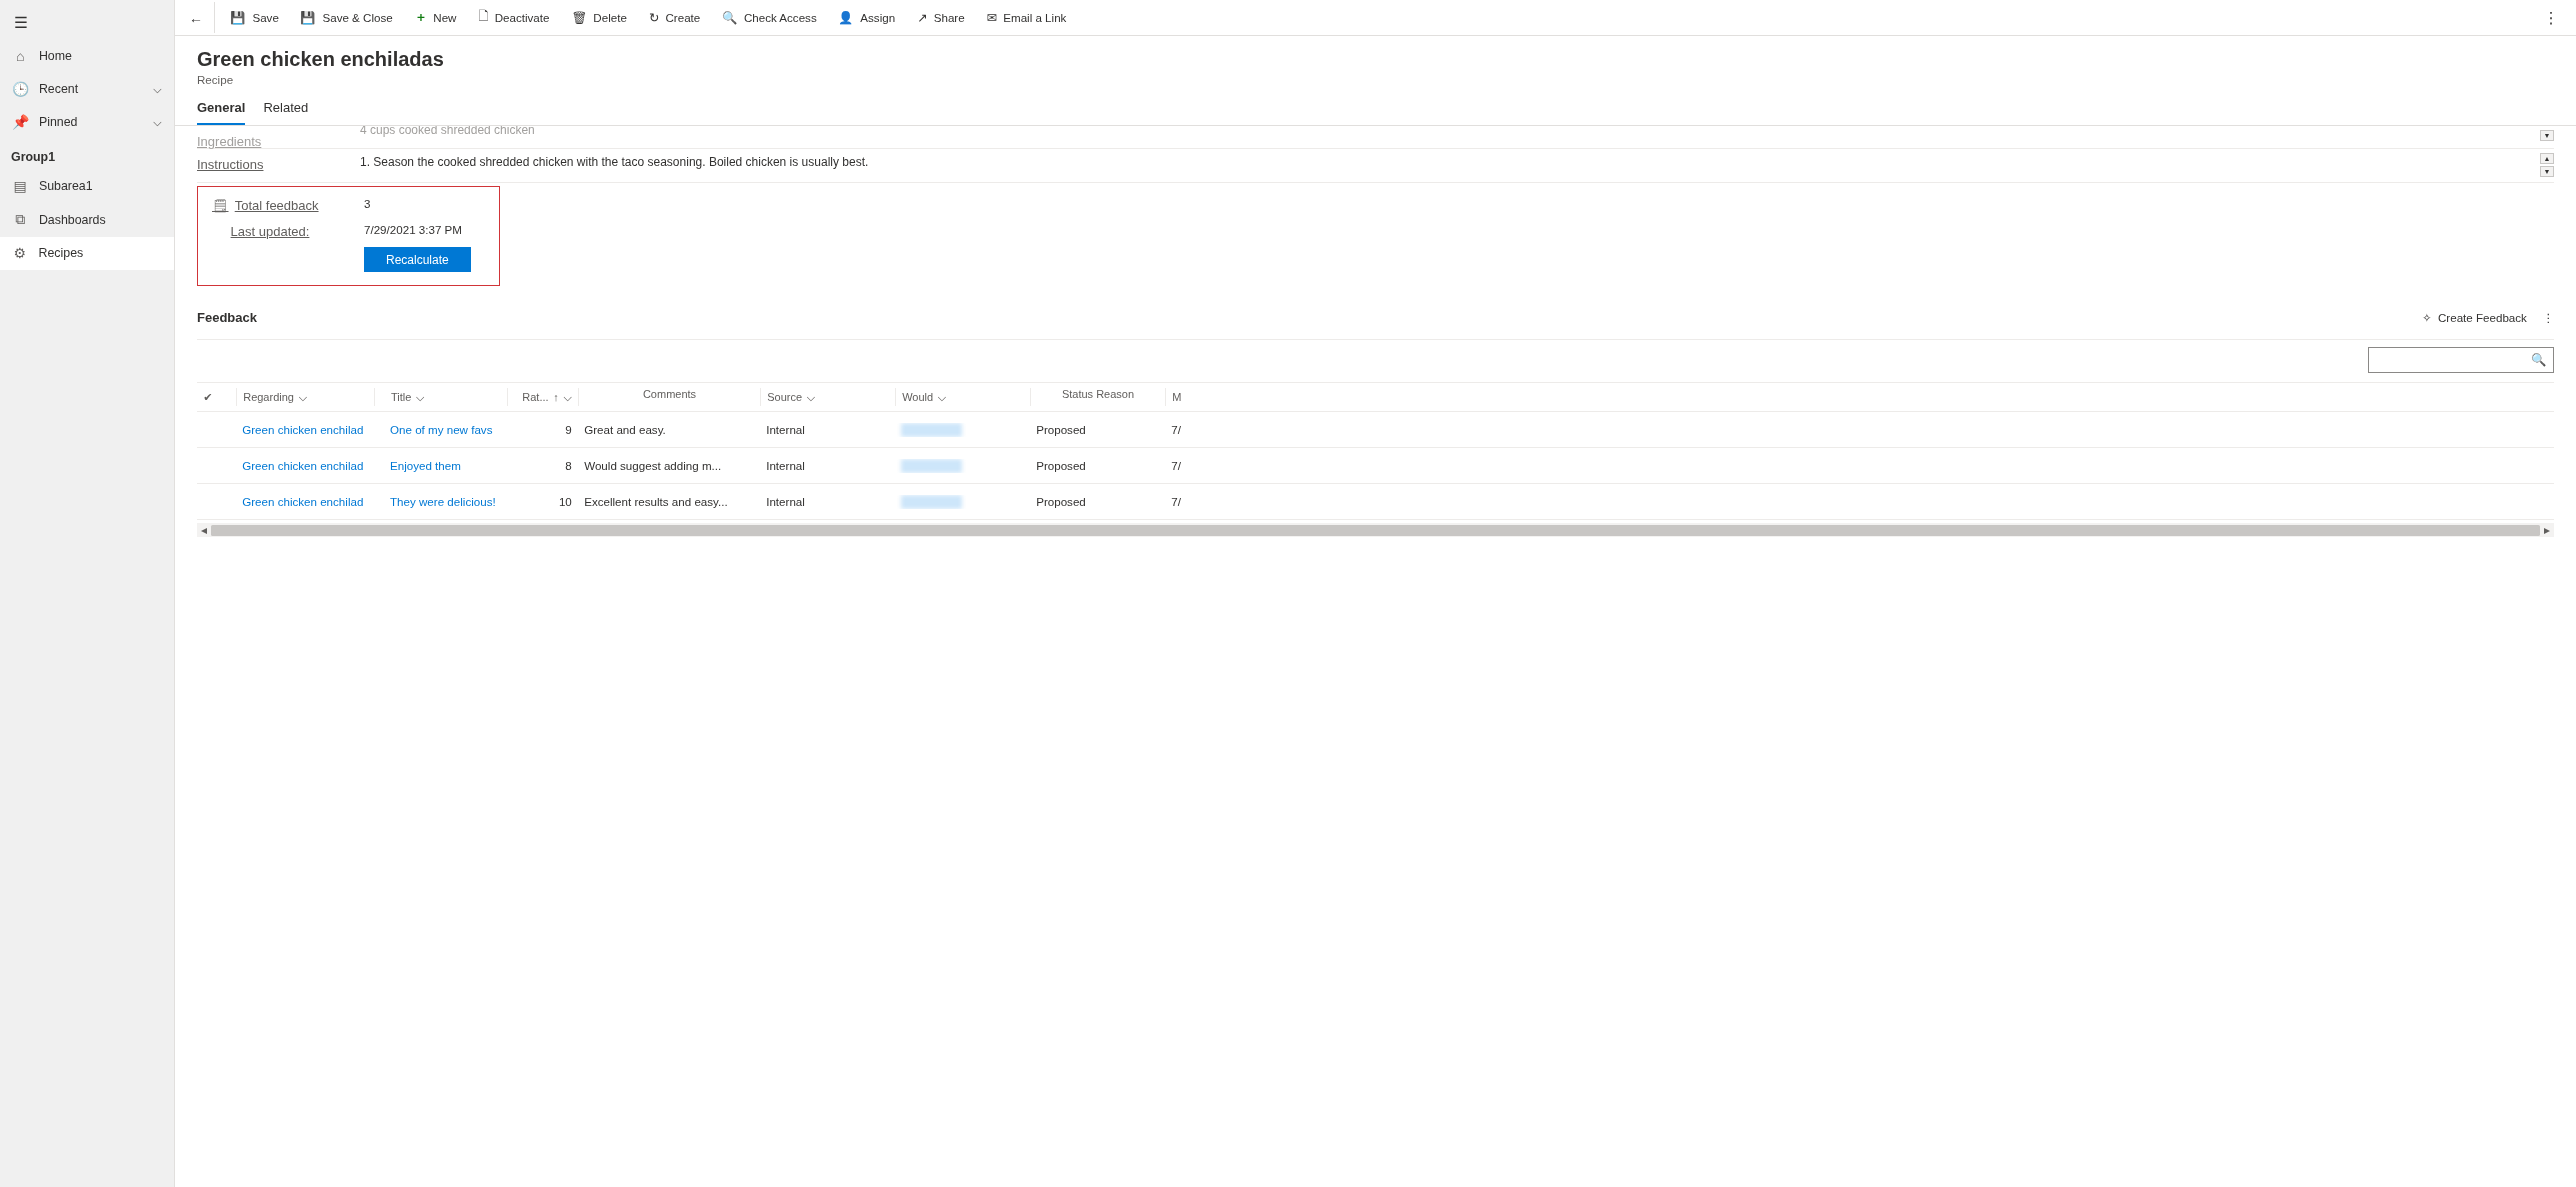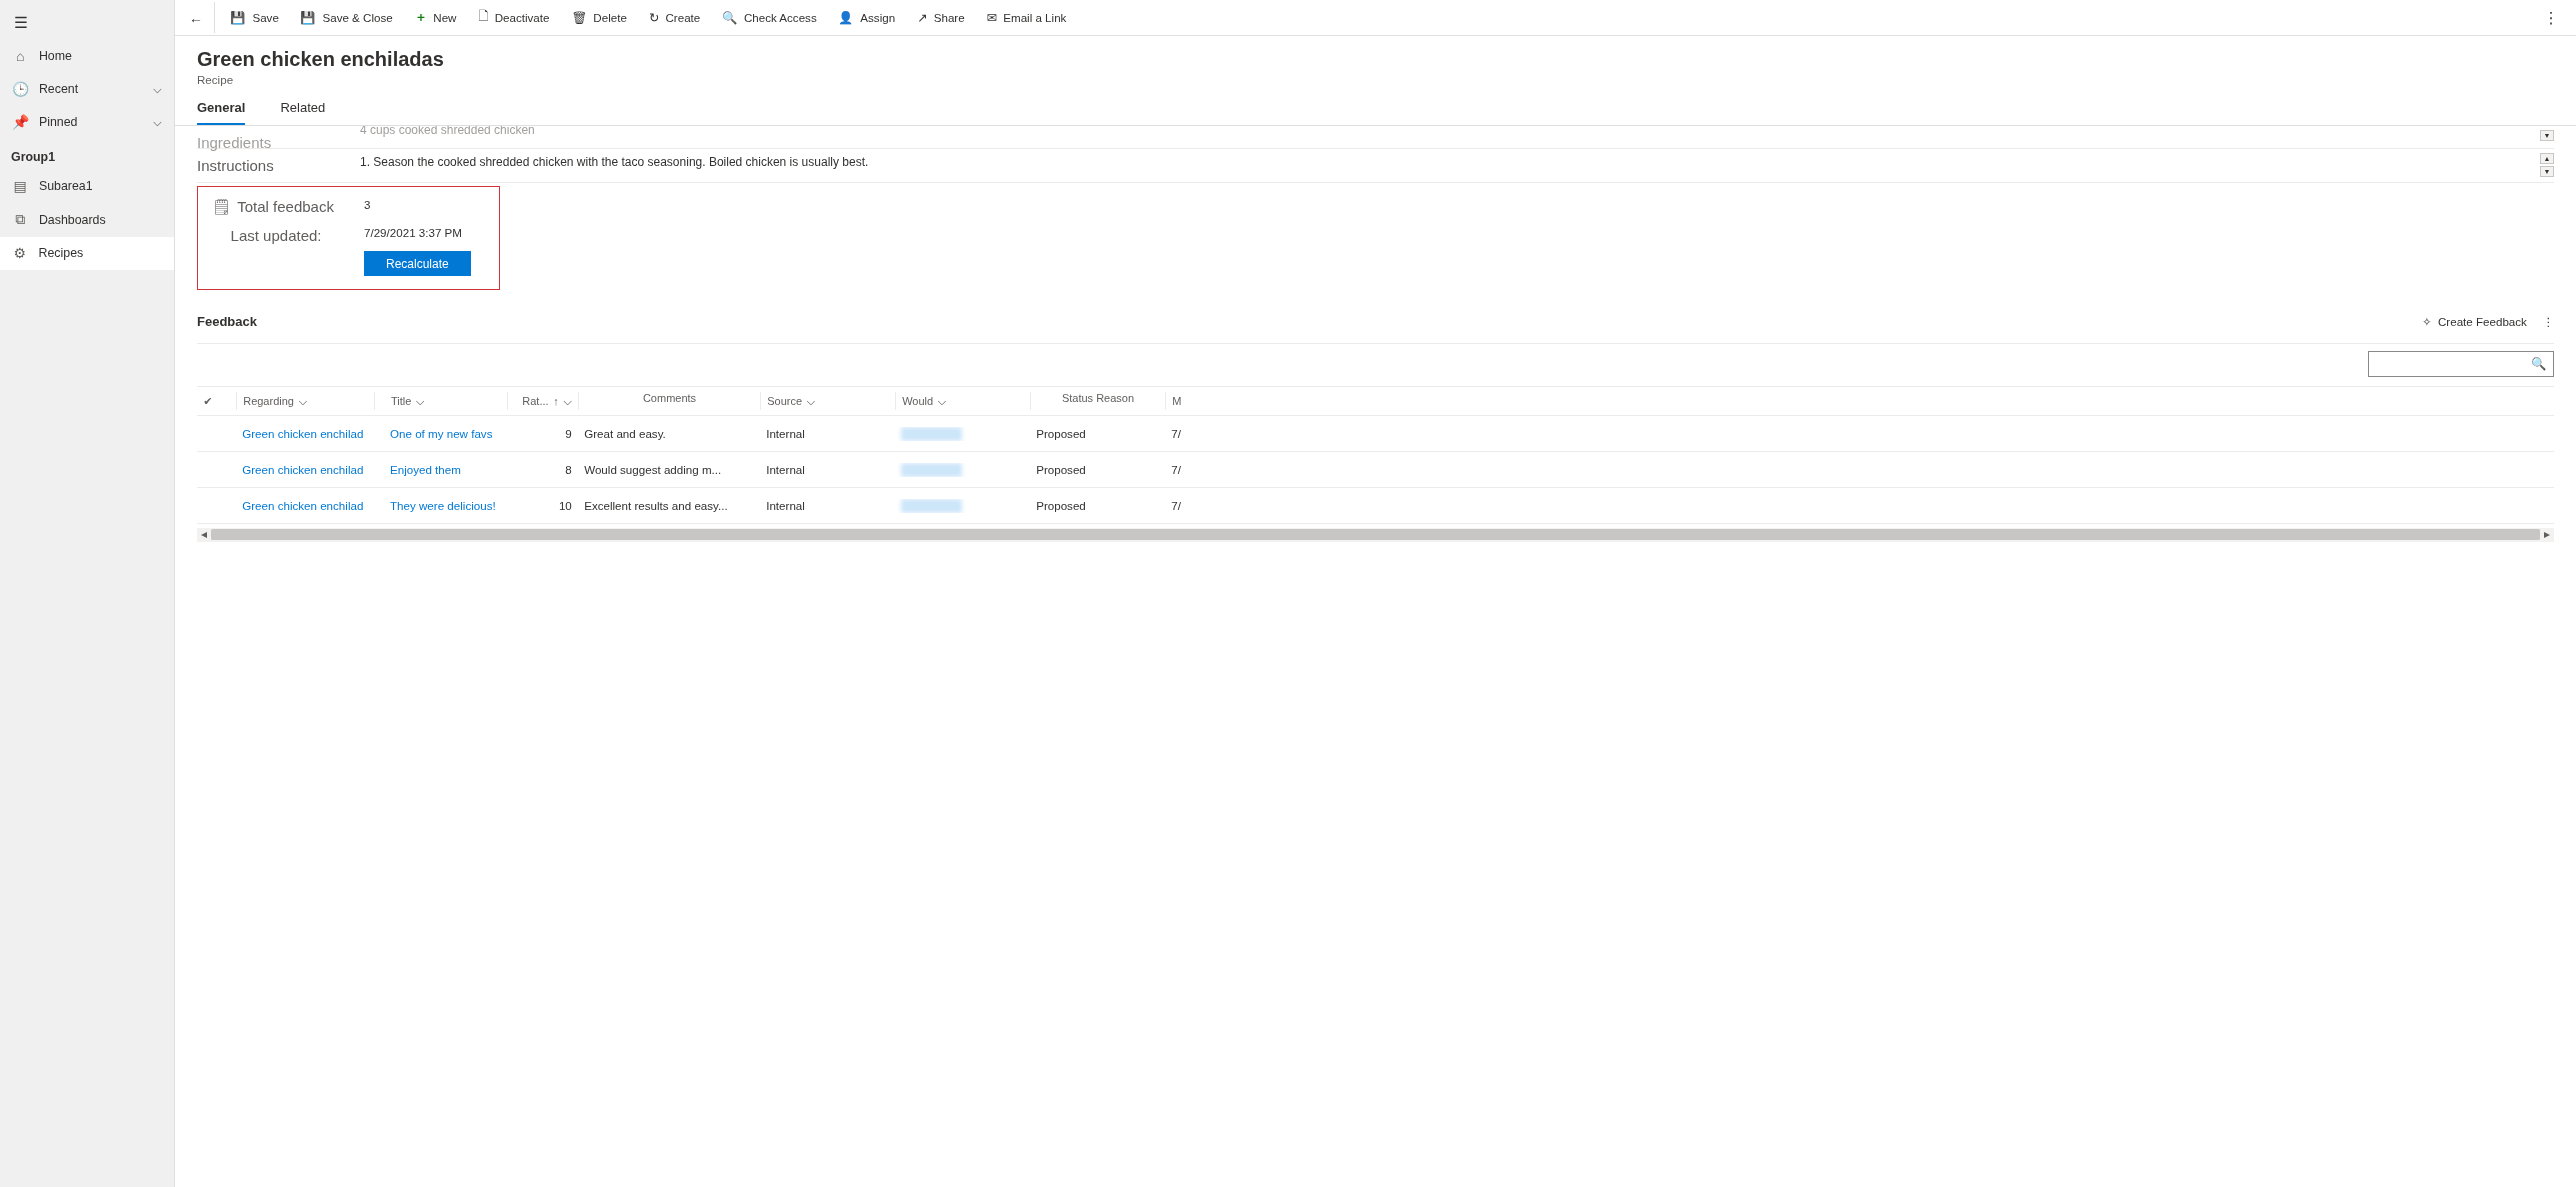--- a/index.html
+++ b/index.html
@@ -89,21 +89,21 @@
     }
 
     .header-area {
       padding: 12.4px 22px 0;
     }
     .rec-title { font-size: 20px; font-weight: 600; }
     .rec-sub { font-size: 11.6px; color: #605e5c; margin-top: 1.6px; }
 
     .tabs {
       display: flex;
-      gap: 35px;
+      gap: 18px;
       padding: 14px 22px 0;
       border-bottom: 0.8px solid #e1dfdd;
     }
     .tab {
       font-size: 13px;
       padding-bottom: 7.8px;
       cursor: pointer;
       color: #323130;
     }
     .tab.active {
@@ -118,22 +118,23 @@
     }
 
     .field-row {
       display: flex;
       padding: 4.7px 0;
       border-bottom: 0.8px solid #edebe9;
     }
     .field-label {
       width: 163px;
       color: #605e5c;
-      font-size: 15px;
+      font-size: 13px;
       padding-top: 3.1px;
+      text-decoration: underline;
     }
     .field-value {
       flex: 1;
       font-size: 12px;
       color: #323130;
       line-height: 1.6;
       overflow: hidden;
       position: relative;
     }
     .field-value.clipped-top { margin-top: -9.3px; }

